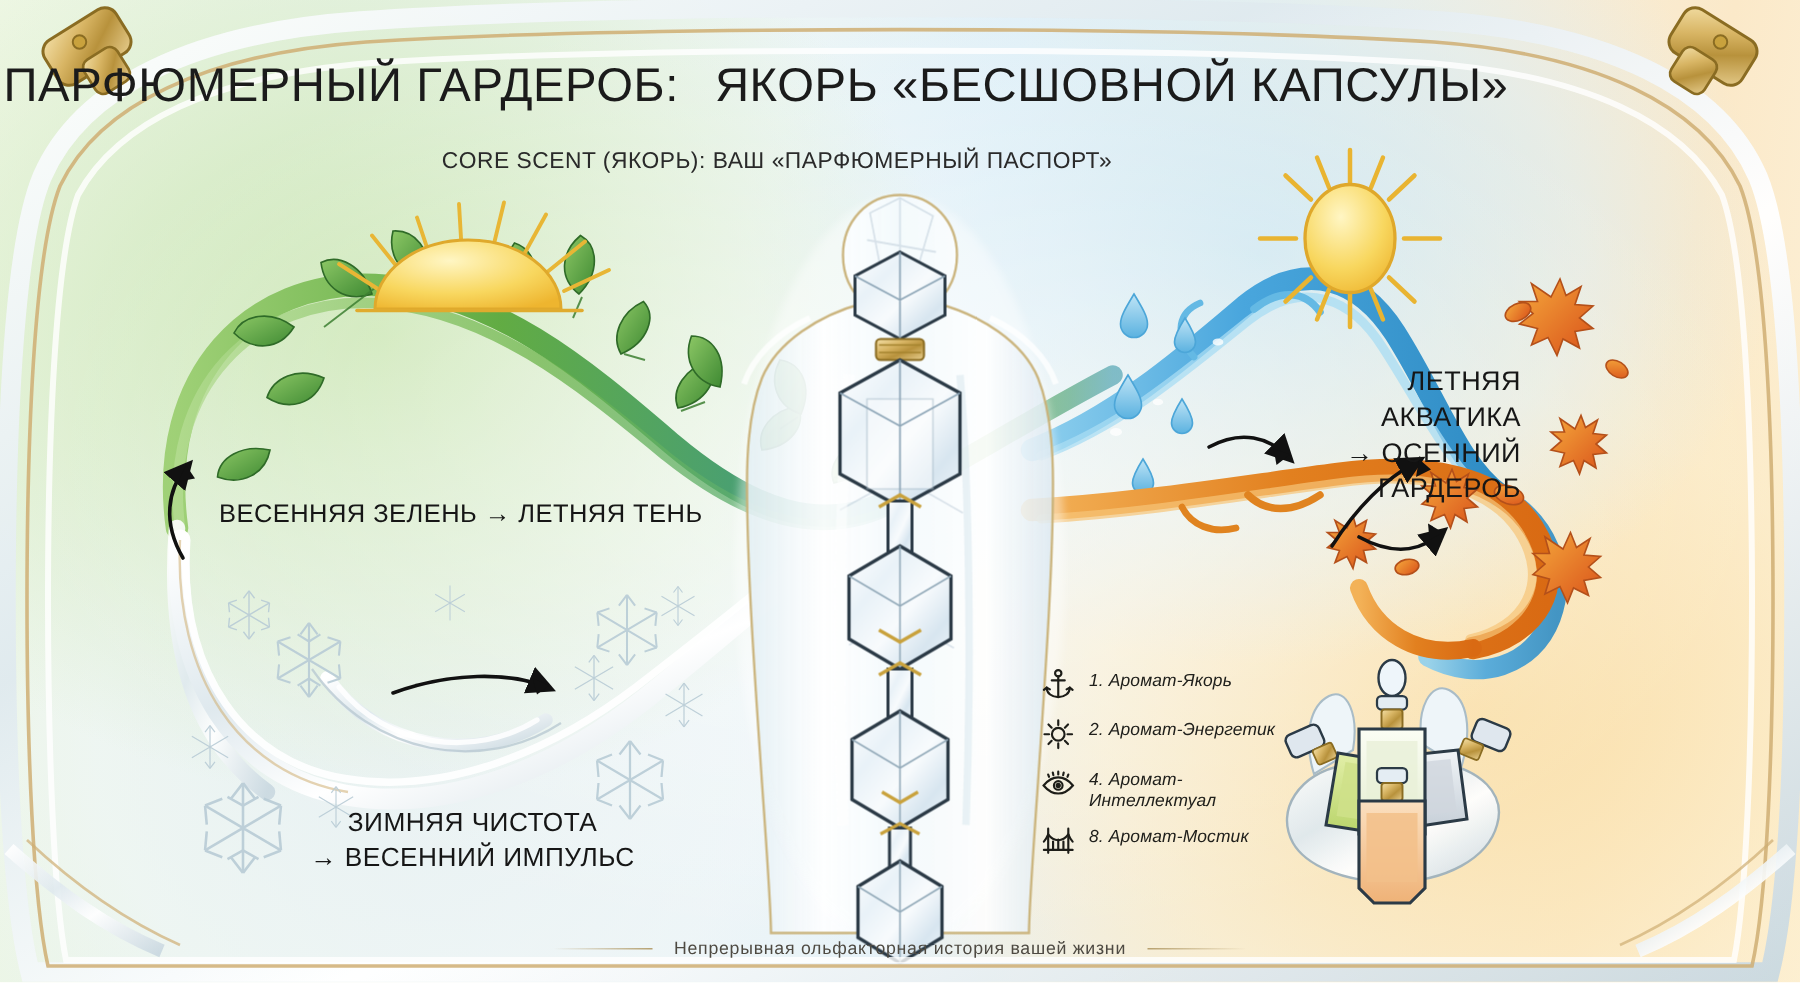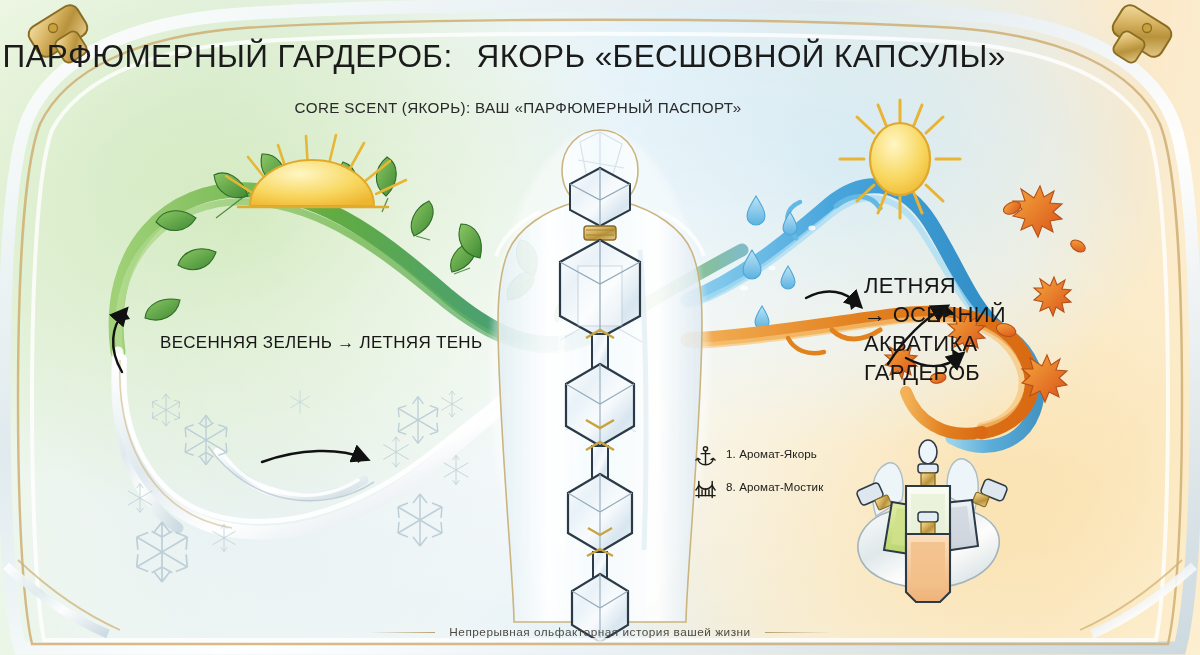--- a/index.html
+++ b/index.html
@@ -25,33 +25,33 @@
   .title-row{position:absolute;top:33px;left:0;width:968px;
     display:flex;align-items:center;justify-content:center;gap:12px;margin-left:20px;}
   .title-txt{font-size:31.5px;letter-spacing:.4px;color:#1b1b1b;white-space:nowrap;
     font-family:"Liberation Sans",sans-serif;}
   .diamond-ic{width:46px;height:46px;display:block;}
 
   .subtitle{position:absolute;top:99px;left:0;width:1036px;text-align:center;
     font-size:15.2px;letter-spacing:.35px;color:#2a2a2a;}
 
   .lbl{position:absolute;color:#161616;letter-spacing:.3px;line-height:1.32;}
-  #lbl-spring{left:160px;top:332px;font-size:17px;white-space:nowrap;}
+  #lbl-spring{left:146px;top:332px;font-size:17px;white-space:nowrap;}
   #lbl-winter{left:205px;top:537px;font-size:17.5px;text-align:center;width:220px;}
-  #lbl-summer{left:864px;top:243px;font-size:22px;width:150px;text-align:left;margin-top:28px;}
+  #lbl-summer{left:864px;top:243px;font-size:18px;width:150px;text-align:right;}
 
   .footer-wrap{position:absolute;left:0;bottom:16px;width:1200px;
     display:flex;align-items:center;justify-content:center;gap:14px;}
   .footer-rule{width:66px;height:1px;background:linear-gradient(90deg,rgba(190,170,120,0),rgba(176,152,99,.9));}
   .footer-rule.r{background:linear-gradient(90deg,rgba(176,152,99,.9),rgba(190,170,120,0));}
   .footer-txt{font-size:11.8px;color:#4e4a42;letter-spacing:.5px;white-space:nowrap;}
 
   
   .legend{position:absolute;left:694px;top:444px;width:170px;}
-  .lg-row{display:flex;align-items:flex-start;gap:9px;margin-bottom:7px;min-height:26px;}
+  .lg-row{display:flex;align-items:flex-start;gap:9px;margin-bottom:7px;min-height:26px;font-style:italic;}
   .lg-ic{width:23px;height:23px;flex:0 0 23px;display:block;margin-top:1px;}
   .lg-tx{font-size:11.6px;color:#20201c;line-height:1.22;padding-top:3px;letter-spacing:.1px;}
 
   .art{position:absolute;inset:0;width:1200px;height:655px;}
 </style>
 </head>
 <body>
 
 <div id="stage">
 
@@ -496,45 +496,72 @@
       <path d="M6,15 L12,6 H34 L40,15 L23,41 Z" fill="url(#dg)" stroke="#b09246" stroke-width="2"></path>
       <path d="M6,15 H40 M12,6 L17,15 L23,41 M34,6 L29,15 L23,41 M17,15 H29" fill="none" stroke="#b09246" stroke-width="1.2" opacity=".85"></path>
     </svg>
     <span class="title-txt">ЯКОРЬ «БЕСШОВНОЙ КАПСУЛЫ»</span>
   </div>
 
   <div class="subtitle">CORE SCENT (ЯКОРЬ): ВАШ «ПАРФЮМЕРНЫЙ ПАСПОРТ»</div>
 
   <div class="lbl" id="lbl-spring">ВЕСЕННЯЯ ЗЕЛЕНЬ → ЛЕТНЯЯ ТЕНЬ</div>
 
+  <div class="lbl" id="lbl-winter">
+    <div>ЗИМНЯЯ ЧИСТОТА</div>
+    <div>→ ВЕСЕННИЙ ИМПУЛЬС</div>
+  </div>
 
   <div class="lbl" id="lbl-summer">
     <div>ЛЕТНЯЯ</div>
+    <div>АКВАТИКА</div>
     <div>→ ОСЕННИЙ</div>
-    <div>АКВАТИКА</div>
     <div>ГАРДЕРОБ</div>
   </div>
 
   <div class="legend">
 
     <div class="lg-row">
       <svg class="lg-ic" viewBox="0 0 24 24">
         <g fill="none" stroke="#1d1d18" stroke-width="1.5" stroke-linecap="round">
           <circle cx="12" cy="4" r="2.2"></circle>
           <path d="M12,6.2 V20"></path>
           <path d="M7.5,9 H16.5"></path>
           <path d="M4,14 c0,4 3.6,6.6 8,6.6 c4.4,0 8,-2.6 8,-6.6"></path>
           <path d="M4,14 l-2,1.6 M4,14 l2.2,1.2 M20,14 l2,1.6 M20,14 l-2.2,1.2"></path>
         </g>
       </svg>
       <span class="lg-tx">1. Аромат-Якорь</span>
     </div>
 
-
-
+    <div class="lg-row">
+      <svg class="lg-ic" viewBox="0 0 24 24">
+        <g fill="none" stroke="#1d1d18" stroke-width="1.5" stroke-linecap="round">
+          <circle cx="12" cy="12" r="4.4"></circle>
+          <path d="M12,2.4 V5.6 M12,18.4 V21.6 M2.4,12 H5.6 M18.4,12 H21.6
+                   M5.2,5.2 L7.4,7.4 M16.6,16.6 L18.8,18.8
+                   M18.8,5.2 L16.6,7.4 M7.4,16.6 L5.2,18.8"></path>
+        </g>
+      </svg>
+      <span class="lg-tx">2. Аромат-Энергетик</span>
+    </div>
+
+
+    <div class="lg-row">
+      <svg class="lg-ic" viewBox="0 0 24 24">
+        <g fill="none" stroke="#1d1d18" stroke-width="1.5" stroke-linecap="round">
+          <path d="M1.8,13.2 C5,9.4 8.6,7.6 12,7.6 C15.4,7.6 19,9.4 22.2,13.2
+                   C19,17 15.4,18.8 12,18.8 C8.6,18.8 5,17 1.8,13.2 Z"></path>
+          <circle cx="12" cy="13.2" r="3"></circle>
+          <circle cx="12" cy="13.2" r="1.1" fill="#1d1d18"></circle>
+          <path d="M5,5.6 l.6,1.6 M8.2,4.2 l.4,1.8 M12,3.6 v1.9 M15.8,4.2 l-.4,1.8 M19,5.6 l-.6,1.6"></path>
+        </g>
+      </svg>
+      <span class="lg-tx">4. Аромат-Интеллектуал</span>
+    </div>
 
     <div class="lg-row">
       <svg class="lg-ic" viewBox="0 0 24 24">
         <g fill="none" stroke="#1d1d18" stroke-width="1.5" stroke-linecap="round">
           <path d="M5,3.6 V20.4 M19,3.6 V20.4"></path>
           <path d="M2,18.4 H22"></path>
           <path d="M5,7.6 C9,13 15,13 19,7.6"></path>
           <path d="M2,12.6 C3.4,11 4.2,9.6 5,7.6 M22,12.6 C20.6,11 19.8,9.6 19,7.6"></path>
           <path d="M12,11.2 V18.4"></path>
           <path d="M8.4,12.6 V18.4 M15.6,12.6 V18.4"></path>

